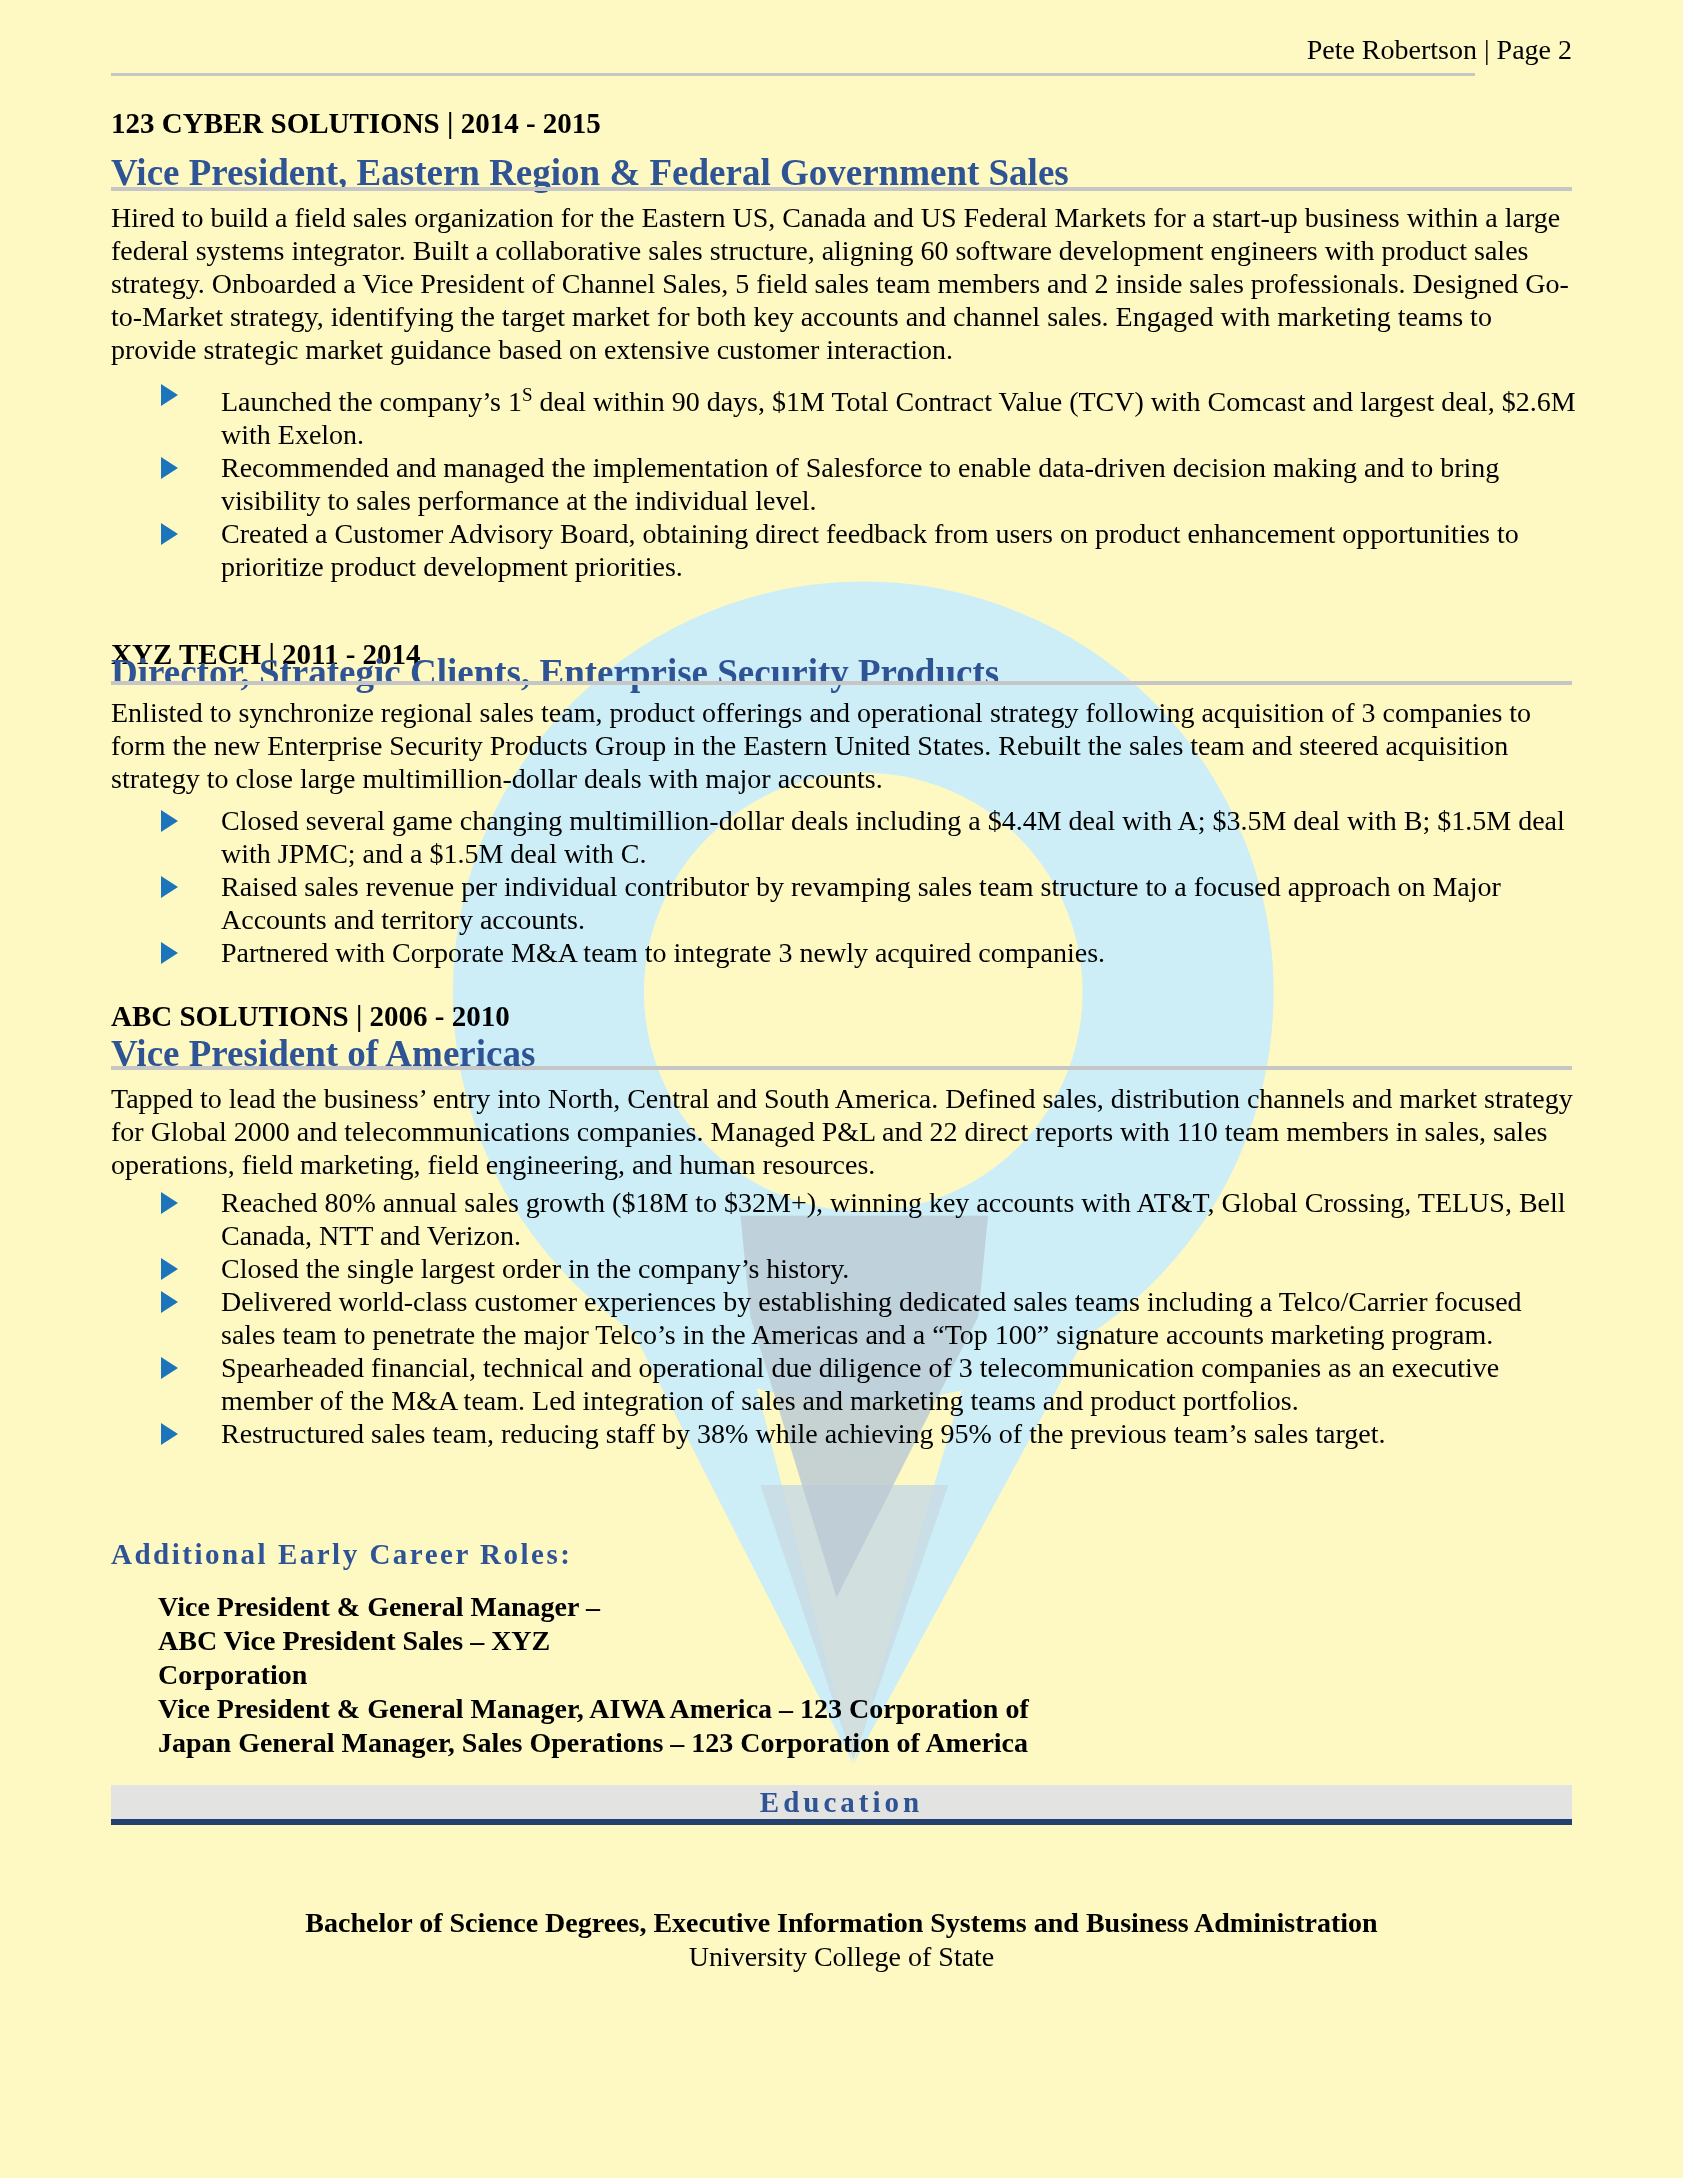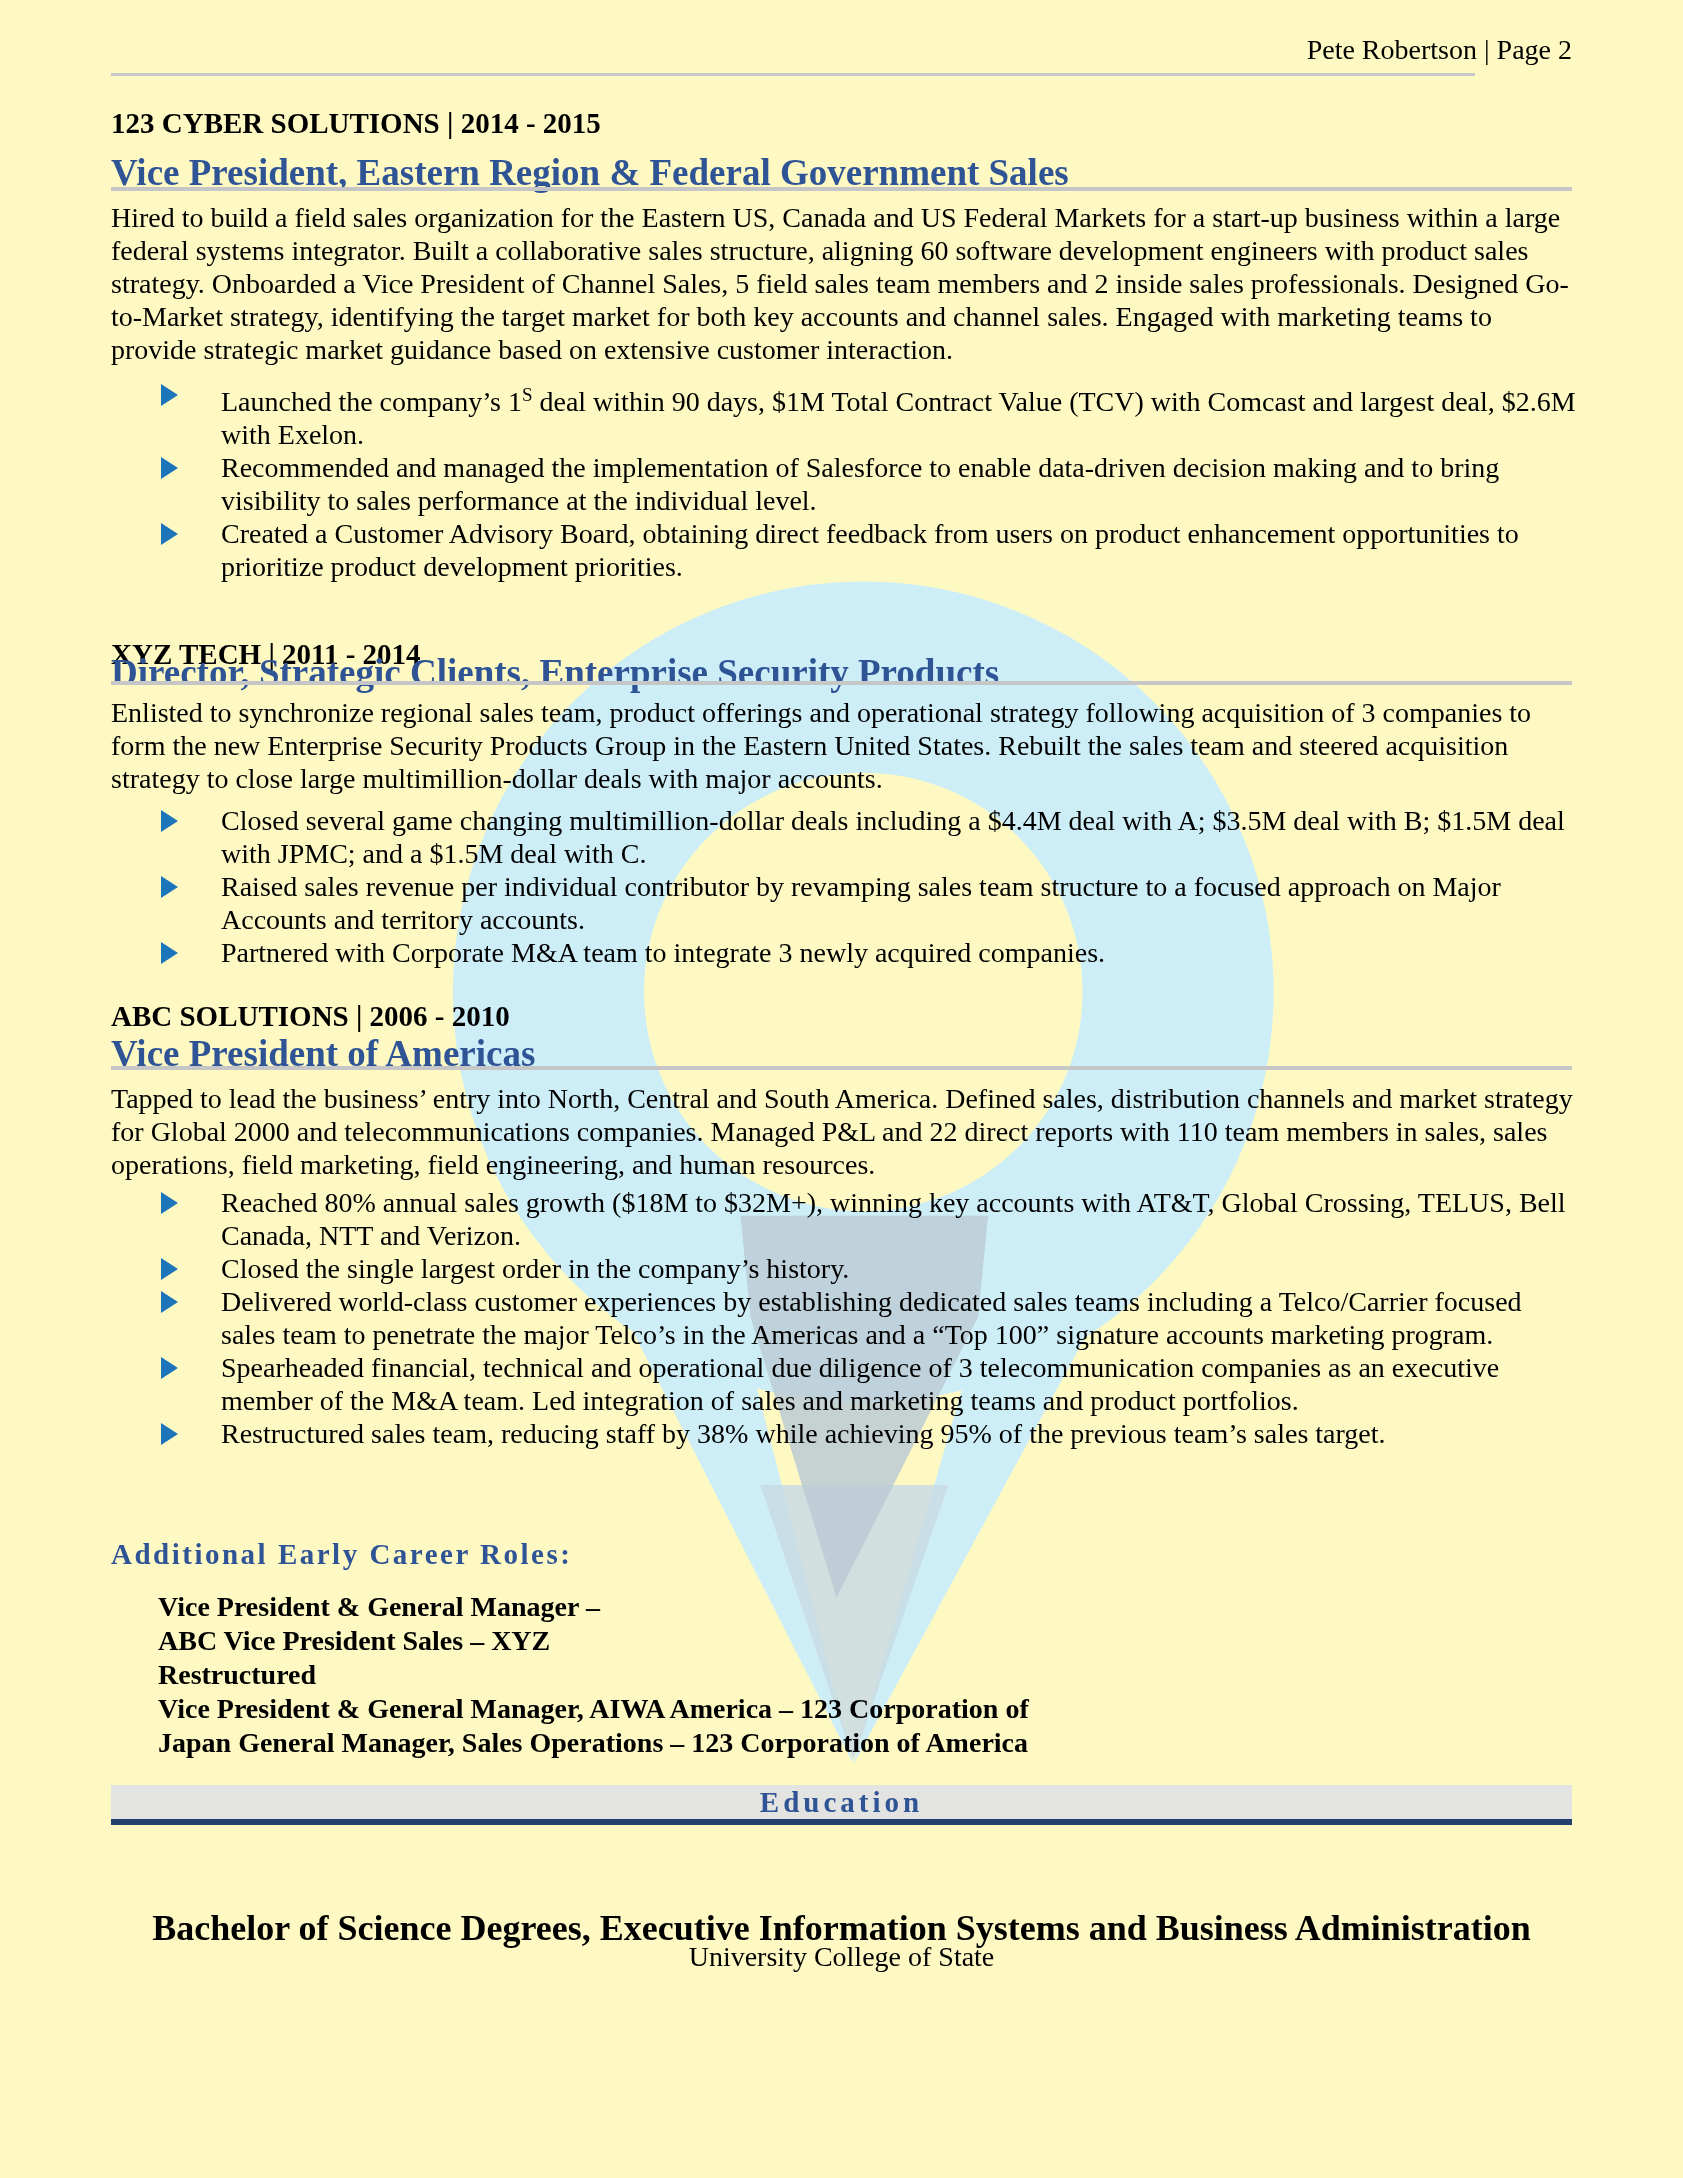--- a/index.html
+++ b/index.html
@@ -50,21 +50,21 @@
     top:1538px;left:111px;width:1461px;font-size:29px;font-weight:bold;
     color:var(--accent-blue,#2F5496);letter-spacing:2.5px;
   }
   .early-lines{top:1590px;left:111px;width:1461px;font-size:28px;font-weight:bold;line-height:34px;margin-left:47px;}
 
   .edu-bar{
     top:1785px;left:111px;width:1461px;height:34px;line-height:34px;
     background:var(--banner-bg,#E3E3E1);border-bottom:6px solid var(--banner-border,#24406E);
     text-align:center;font-size:29px;font-weight:bold;letter-spacing:4px;color:var(--accent-blue,#2F5496);
   }
-  .edu-degree{top:1907px;left:111px;width:1461px;text-align:center;font-size:36px;font-weight:bold;}
+  .edu-degree{top:1907px;left:111px;width:1461px;text-align:center;font-size:28px;font-weight:bold;}
   .edu-school{top:1941px;left:111px;width:1461px;text-align:center;font-size:28px;}
 </style>
 </head>
 <body>
 
 <div class="page">
 
   <svg class="wm" width="1683" height="2178" viewBox="0 0 1700 2200" aria-hidden="true">
     <polygon class="wm-cyan" points="540,1150 700,1150 862,1782"></polygon>
     <polygon class="wm-cyan" points="1045,1150 1205,1150 862,1782"></polygon>
@@ -140,21 +140,21 @@
       <li class="bullet">
         <span class="arrow"></span>
         <span>Restructured sales team, reducing staff by 38% while achieving 95% of the previous team’s sales target.</span>
       </li>
     </ul>
 
     <div class="abs early-heading">Additional Early Career Roles:</div>
     <div class="abs early-lines">
       <div>Vice President &amp; General Manager –</div>
       <div>ABC Vice President Sales – XYZ</div>
-      <div>Restructured</div>
+      <div>Corporation</div>
       <div>Vice President &amp; General Manager, AIWA America – 123 Corporation of</div>
       <div>Japan General Manager, Sales Operations – 123 Corporation of America</div>
     </div>
 
     <div class="abs edu-bar">Education</div>
     <div class="abs edu-degree">Bachelor of Science Degrees, Executive Information Systems and Business Administration</div>
     <div class="abs edu-school">University College of State</div>
 
   </div>
 </div>

